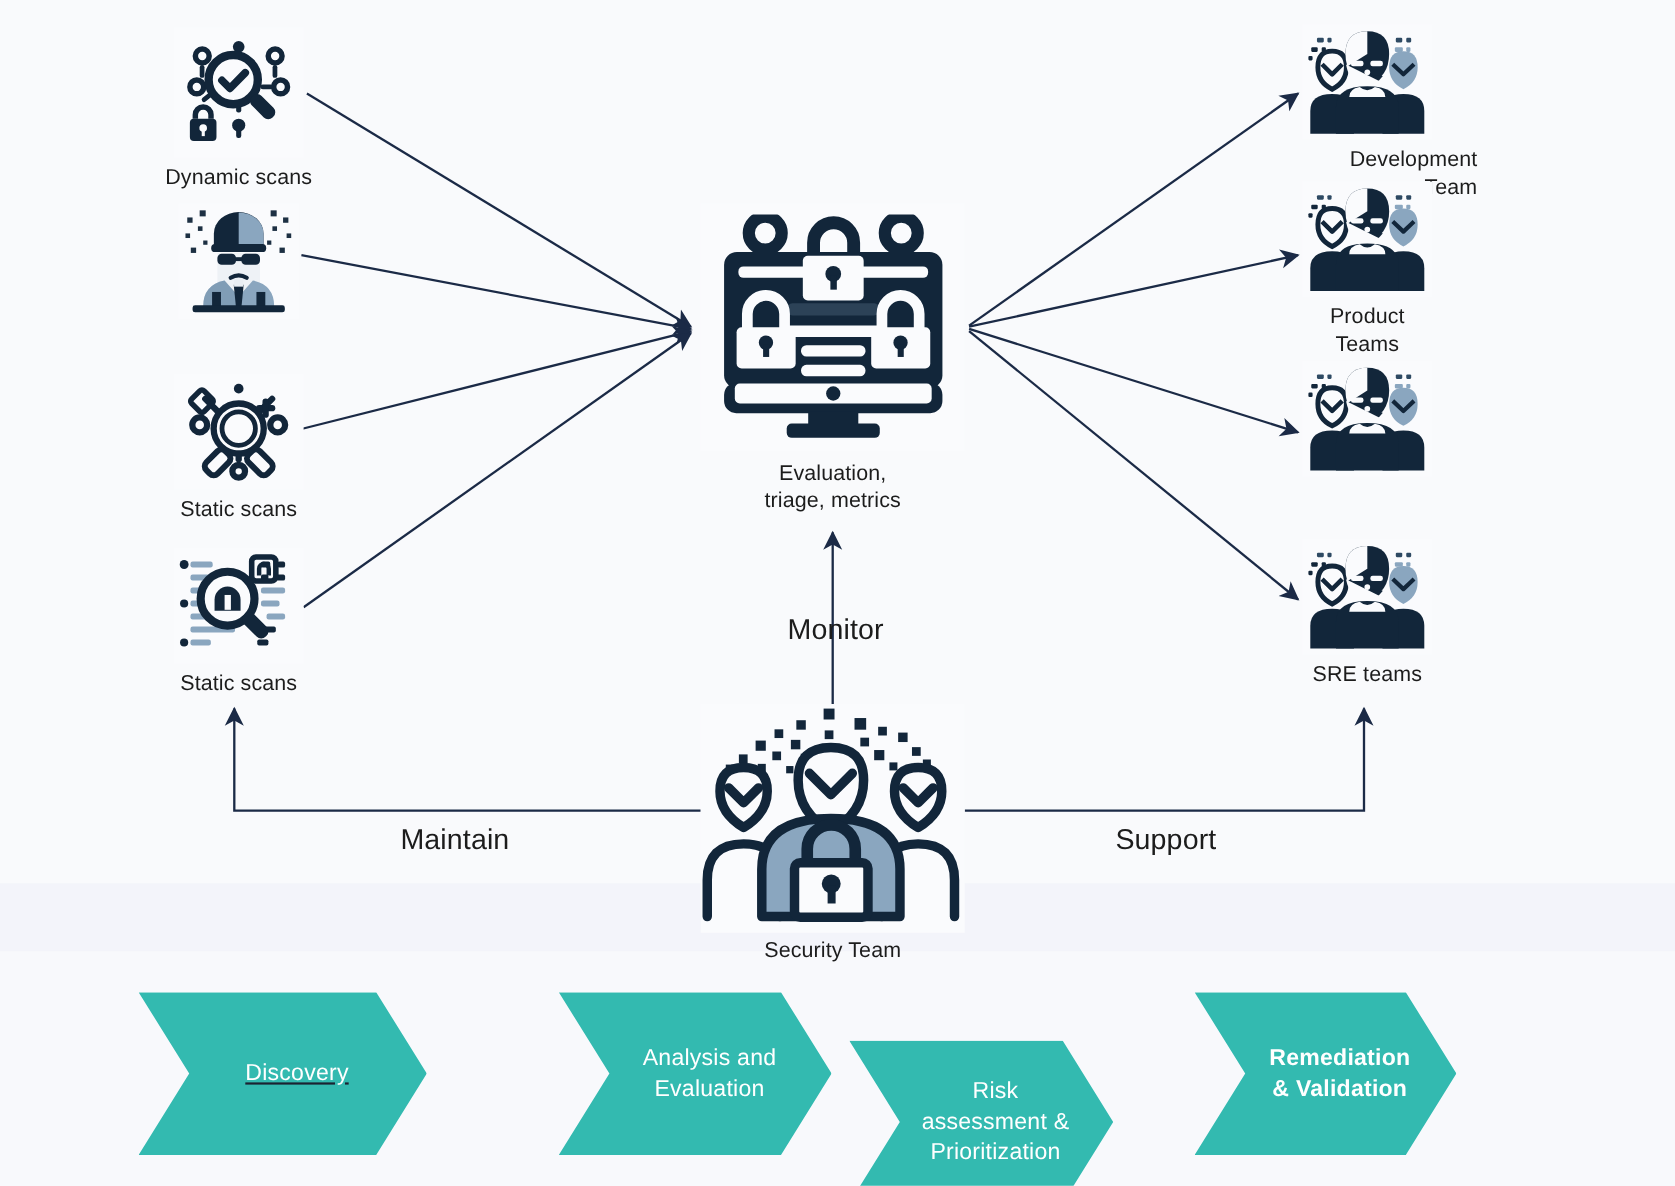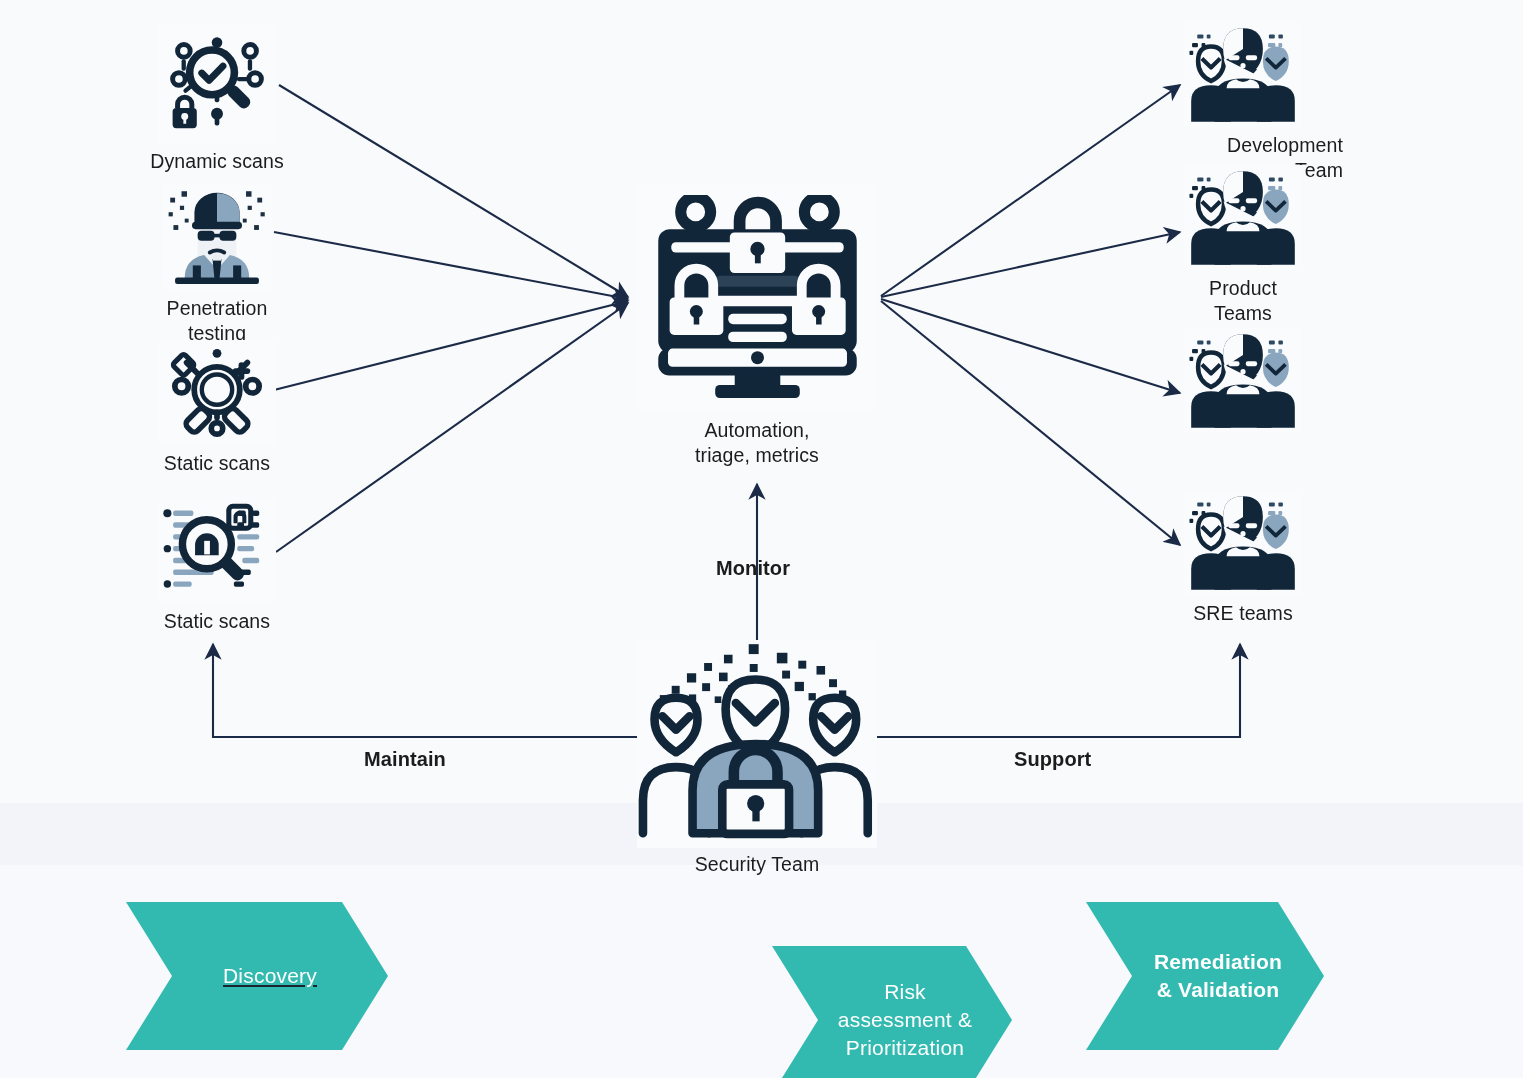--- a/index.html
+++ b/index.html
@@ -28,22 +28,22 @@
     background:#fafbfd;
     display:flex;align-items:center;justify-content:center;
   }
   .node .caption{
     font-size:19.5px;line-height:25px;color:#1c1c1c;
     letter-spacing:.1px;white-space:pre-line;margin-top:6px;
   }
 
   
   .edge-label{
-    position:absolute;font-size:20px;color:#1c1c1c;
-    letter-spacing:.1px;white-space:nowrap;font-weight:bold;
+    position:absolute;font-size:26px;color:#1c1c1c;
+    letter-spacing:.1px;white-space:nowrap;
   }
 
   
   .stage-row{position:absolute;left:0;top:902px;width:1523px;height:152px;}
   .chev{
     position:absolute;top:0;height:148px;
     background:var(--teal,#33bab0);
     display:flex;align-items:center;justify-content:center;
     -webkit-clip-path:polygon(0 0, calc(100% - 46px) 0, 100% 50%, calc(100% - 46px) 100%, 0 100%, 46px 50%);
     clip-path:polygon(0 0, calc(100% - 46px) 0, 100% 50%, calc(100% - 46px) 100%, 0 100%, 46px 50%);
@@ -152,22 +152,20 @@
           <path d="M12 56 q0 -12 12 -14.5 l8 9 l8 -9 q12 2.5 12 14.5 z" fill="#8aa6bf"></path>
           <path d="M12 56 q0 -12 12 -14.5 l8 9 v5.5 z" fill="#6e8ba6" opacity=".35"></path>
           <path d="M29.2 44 h5.6 l-1.4 14 h-2.8 z" fill="#12263a"></path>
           <rect x="29.4" y="41" width="5.2" height="4" fill="#e9eef3"></rect>
           <rect x="17" y="48" width="5" height="8" fill="#12263a"></rect>
           <rect x="42" y="48" width="5" height="8" fill="#12263a"></rect>
           <rect x="6" y="55.5" width="52" height="4" rx="1.4" fill="#12263a"></rect>
         </g>
       </svg>
     </div>
-    <div class="caption">Penetration
-testing</div>
   </div>
 
   <div class="node" style="left:117px;top:340px;width:200px;">
     <div class="iconbox" style="width:118px;height:105px;">
       <svg width="108" height="98" viewBox="0 0 64 58">
         <g fill="none" stroke="#12263a" stroke-width="3.4">
           <circle cx="32" cy="27" r="13.5"></circle>
           <circle cx="32" cy="27" r="9" stroke-width="2.6"></circle>
           <circle cx="11" cy="25" r="4"></circle>
           <circle cx="53" cy="25" r="4"></circle>
@@ -254,21 +252,21 @@
           <rect x="51" y="36.2" width="1.7" height="3.6" fill="#12263a"></rect>
 
           <rect x="2.5" y="47" width="61" height="8.5" rx="3.4"></rect>
           <rect x="5.5" y="47.2" width="55" height="5.6" rx="1.4" fill="#fafbfd"></rect>
           <circle cx="33" cy="50" r="2" fill="#12263a"></circle>
           <rect x="26" y="55" width="14" height="4.2"></rect>
           <rect x="20" y="58.4" width="26" height="4" rx="1.4"></rect>
         </g>
       </svg>
     </div>
-    <div class="caption" style="margin-top:8px;">Automation,
+    <div class="caption" style="margin-top:8px;">Evaluation,
 triage, metrics</div>
   </div>
 
   <div class="node" style="left:1143px;top:22px;width:200px;text-align:right;">
     <div class="iconbox people-icon" style="width:118px;height:105px;">
   <svg width="114" height="102" viewBox="0 0 66 58">
     <g fill="#12263a">
 
       <rect x="3.5" y="10.5" width="3.4" height="2.4" rx=".6"></rect>
       <rect x="9" y="10.5" width="2.2" height="2.4" rx=".6"></rect>
@@ -487,20 +485,24 @@
         <rect x="34.6" y="49.4" width="2.2" height="5" fill="#12263a"></rect>
       </svg>
     </div>
     <div class="caption" style="margin-top:4px;">Security Team</div>
   </div>
 
   <div class="stage-row">
     <div class="chev" style="left: 126px; width: 262px; background: rgb(51, 186, 176); text-decoration: underline;">
       <span>Discovery</span>
     </div>
+    <div class="chev" style="left: 508px; width: 248px; background: rgb(51, 186, 176);">
+      <span>Analysis and
+Evaluation</span>
+    </div>
     <div class="chev" style="left: 772px; width: 240px; background: rgb(51, 186, 176); margin-top: 44px;">
       <span>Risk
 assessment &amp;
 Prioritization</span>
     </div>
     <div class="chev" style="left: 1086px; width: 238px; background: rgb(51, 186, 176); font-weight: bold;">
       <span>Remediation
 &amp; Validation</span>
     </div>
   </div>

